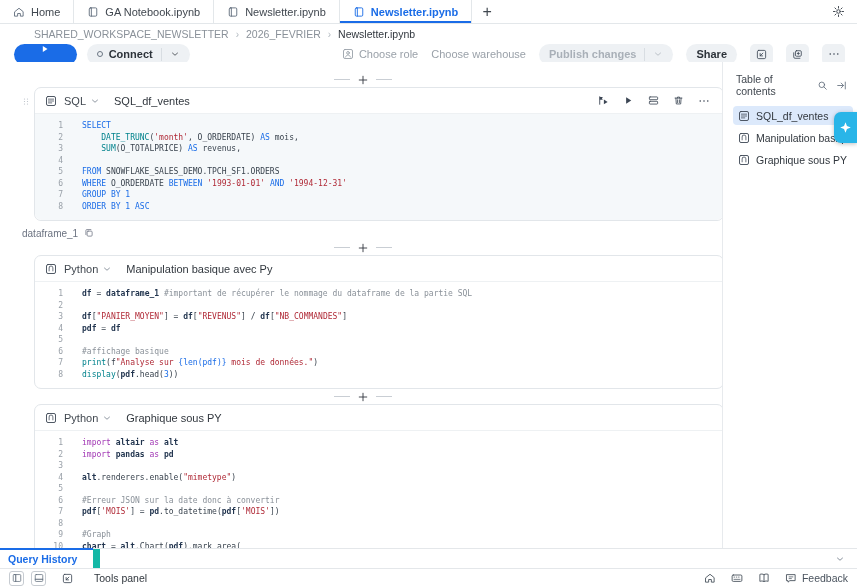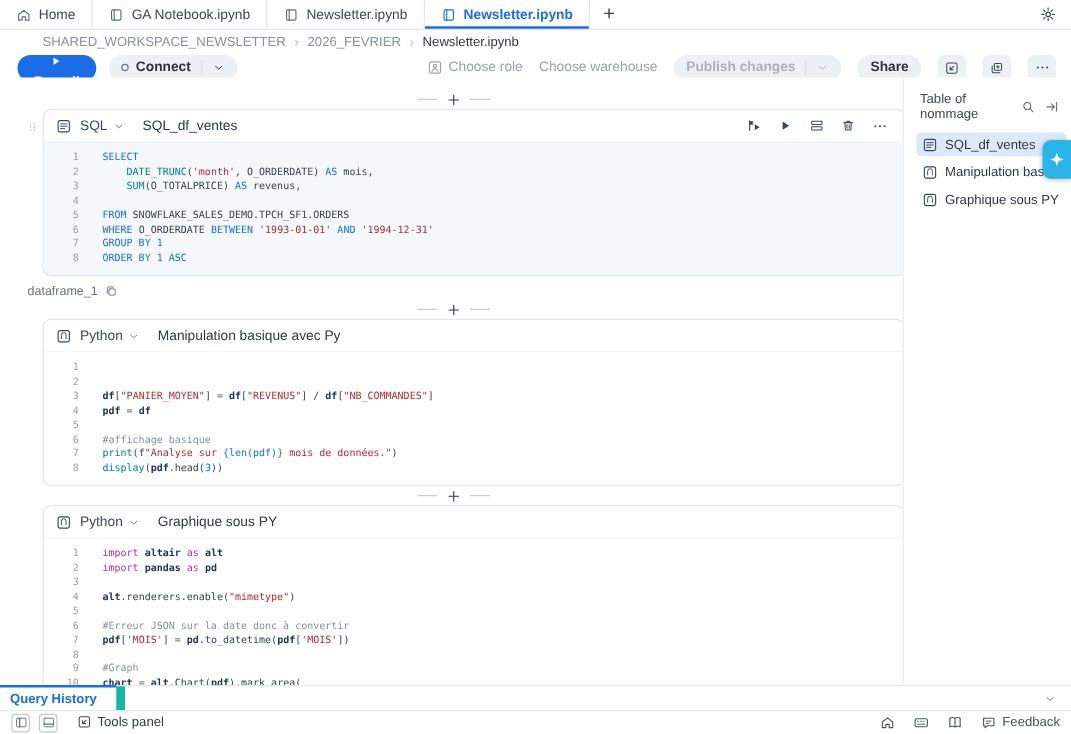--- a/index.html
+++ b/index.html
@@ -84,21 +84,21 @@
 
   
   .query-bar { position:absolute; bottom:19px; left:0; right:0; height:20px; background:#fff; border-top:1px solid #e4e7ea; display:flex; align-items:center; }
   .qh-tab { height:100%; display:flex; align-items:center; padding:0 16px 0 8px; font-size:10.5px; font-weight:700; color:#1a6ce7; border-right:7px solid #14b8a6; position:relative; cursor:pointer; }
   .qh-tab::before { content:""; position:absolute; top:-1px; left:0; right:0; height:2px; background:#1a6ce7; }
   .qh-collapse { margin-left:auto; padding-right:12px; color:#5f6b7a; cursor:pointer; }
 
   
   .status-bar { position:absolute; bottom:0; left:0; right:0; height:19px; background:#fff; border-top:1px solid #e4e7ea; display:flex; align-items:center; padding:0 9px; gap:7px; font-size:10.5px; color:#31373e; }
   .sq-btn { width:15px; height:15px; border:1px solid #c6cbd1; border-radius:3px; display:flex; align-items:center; justify-content:center; color:#5f6b7a; background:#fff; cursor:pointer; }
-  .tools-panel { display:flex; align-items:flex-start; gap:5px; margin-left:9px; cursor:pointer; }
+  .tools-panel { display:flex; align-items:flex-end; gap:21px; margin-left:9px; cursor:pointer; }
   .tools-panel .icon { color:#3c4654; }
   .status-right { margin-left:auto; display:flex; align-items:center; gap:15px; color:#4a535e; }
   .status-right .icon { cursor:pointer; }
   .feedback { display:flex; align-items:flex-end; gap:5px; cursor:pointer; }
 </style>
 </head>
 <body>
 
 <header class="tabbar">
   <div id="tabs" style="display:flex;align-items:stretch;">
@@ -348,21 +348,21 @@
             <span class="icon">
               <svg width="10" height="10" viewBox="0 0 16 16" fill="none" stroke="currentColor" stroke-width="1.2" stroke-linecap="round" stroke-linejoin="round">
                 <path d="M4 6.5 8 10l4-3.5"></path>
               </svg>
             </span>
           </span>
           <span class="cell-title">Manipulation basique avec Py</span>
           <span class="cell-actions"></span>
         </div>
         <div class="cell-code">
-          <div class="code-line"><span class="ln">1</span></div>
+          <div class="code-line"><span class="ln">1</span><span class="code-text"><span class="tok-v">df</span><span class="tok-p"> = </span><span class="tok-v">dataframe_1</span><span class="tok-p"> </span><span class="tok-c">#important de récupérer le nommage du dataframe de la partie SQL</span></span></div>
           <div class="code-line"><span class="ln">2</span><span class="code-text"></span></div>
           <div class="code-line"><span class="ln">3</span><span class="code-text"><span class="tok-v">df</span><span class="tok-p">[</span><span class="tok-s">"PANIER_MOYEN"</span><span class="tok-p">] = </span><span class="tok-v">df</span><span class="tok-p">[</span><span class="tok-s">"REVENUS"</span><span class="tok-p">] / </span><span class="tok-v">df</span><span class="tok-p">[</span><span class="tok-s">"NB_COMMANDES"</span><span class="tok-p">]</span></span></div>
           <div class="code-line"><span class="ln">4</span><span class="code-text"><span class="tok-v">pdf</span><span class="tok-p"> = </span><span class="tok-v">df</span></span></div>
           <div class="code-line"><span class="ln">5</span><span class="code-text"></span></div>
           <div class="code-line"><span class="ln">6</span><span class="code-text"><span class="tok-c">#affichage basique</span></span></div>
           <div class="code-line"><span class="ln">7</span><span class="code-text"><span class="tok-f">print</span><span class="tok-p">(f</span><span class="tok-s">"Analyse sur </span><span class="tok-b">{len(pdf)}</span><span class="tok-s"> mois de données."</span><span class="tok-p">)</span></span></div>
           <div class="code-line"><span class="ln">8</span><span class="code-text"><span class="tok-f">display</span><span class="tok-p">(</span><span class="tok-v">pdf</span><span class="tok-p">.head(</span><span class="tok-n">3</span><span class="tok-p">))</span></span></div>
         </div>
       </article>
       <div class="add-divider">
@@ -403,21 +403,21 @@
           <div class="code-line"><span class="ln">6</span><span class="code-text"><span class="tok-c">#Erreur JSON sur la date donc à convertir</span></span></div>
           <div class="code-line"><span class="ln">7</span><span class="code-text"><span class="tok-v">pdf</span><span class="tok-p">[</span><span class="tok-s">'MOIS'</span><span class="tok-p">] = </span><span class="tok-v">pd</span><span class="tok-p">.to_datetime(</span><span class="tok-v">pdf</span><span class="tok-p">[</span><span class="tok-s">'MOIS'</span><span class="tok-p">])</span></span></div>
           <div class="code-line"><span class="ln">8</span><span class="code-text"></span></div>
           <div class="code-line"><span class="ln">9</span><span class="code-text"><span class="tok-c">#Graph</span></span></div>
           <div class="code-line"><span class="ln">10</span><span class="code-text"><span class="tok-v">chart</span><span class="tok-p"> = </span><span class="tok-v">alt</span><span class="tok-p">.Chart(</span><span class="tok-v">pdf</span><span class="tok-p">).mark_area(</span></span></div>
         </div>
       </article>
     </section>
   <aside class="sidebar">
     <div class="toc-header">
-      <span class="toc-title">Table of nommage</span>
+      <span class="toc-title">Table of contents</span>
       <span class="icon" id="toc-search">
           <svg width="11" height="11" viewBox="0 0 16 16" fill="none" stroke="currentColor" stroke-width="1.2" stroke-linecap="round" stroke-linejoin="round">
             <circle cx="7" cy="7" r="4"></circle>
             <path d="M10 10l3.5 3.5"></path>
           </svg>
         </span>
       <span class="icon" id="toc-collapse">
           <svg width="11" height="11" viewBox="0 0 16 16" fill="none" stroke="currentColor" stroke-width="1.2" stroke-linecap="round" stroke-linejoin="round">
             <path d="M2.5 8h8M7.5 4.5 11 8l-3.5 3.5M13.5 3v10"></path>
           </svg>

